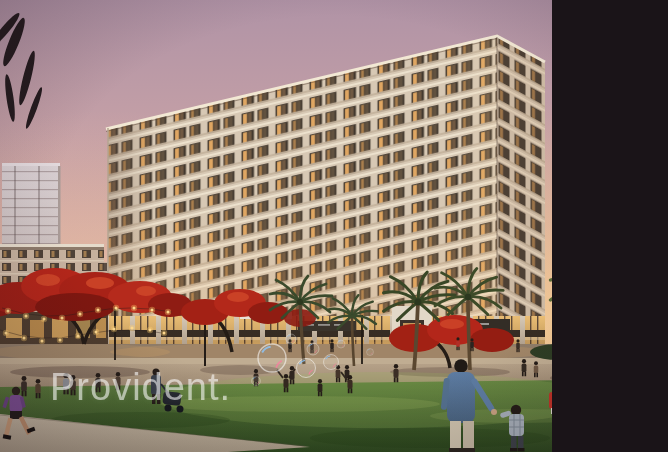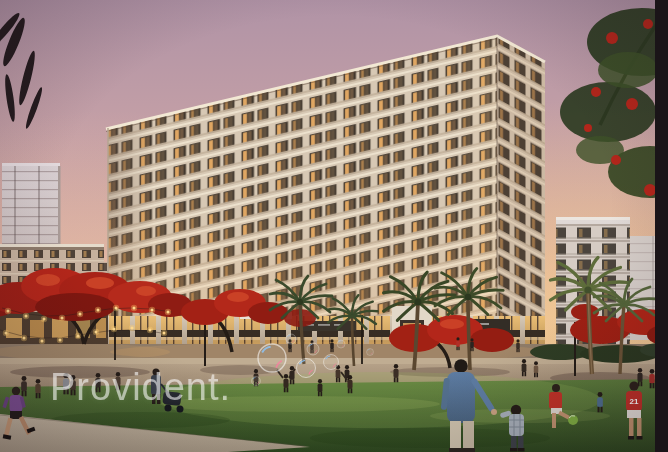--- a/index.html
+++ b/index.html
@@ -1,16 +1,16 @@
 <!DOCTYPE html>
 <html><head>
 <meta charset="utf-8">
 <style>
   html,body{margin:0;padding:0;background:#1a1418;}
-  .stage{position:relative;width:655px;height:452px;overflow:hidden;font-family:"Liberation Sans",sans-serif;}
+  .stage{position:relative;width:552px;height:452px;overflow:hidden;font-family:"Liberation Sans",sans-serif;}
   .stage svg{position:absolute;left:0;top:0;display:block;}
   .watermark{
     position:absolute;left:50px;top:366px;
     font-family:"Liberation Sans",sans-serif;
     font-weight:500;font-size:38px;letter-spacing:1px;
     color:#ffffff;opacity:.58;pointer-events:none;
     text-shadow:0 0 6px rgba(255,255,255,.15);
     white-space:nowrap;
   }
 </style>

